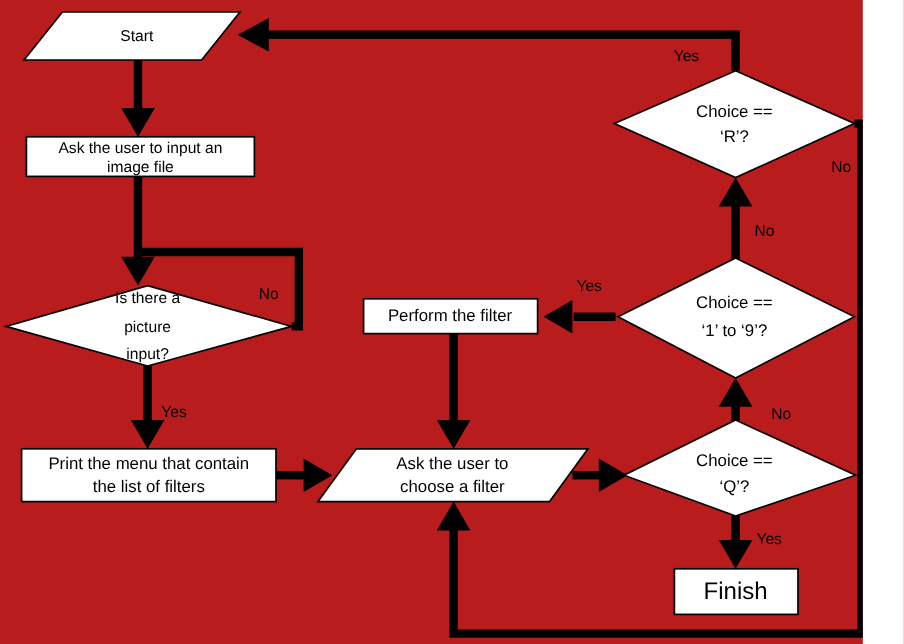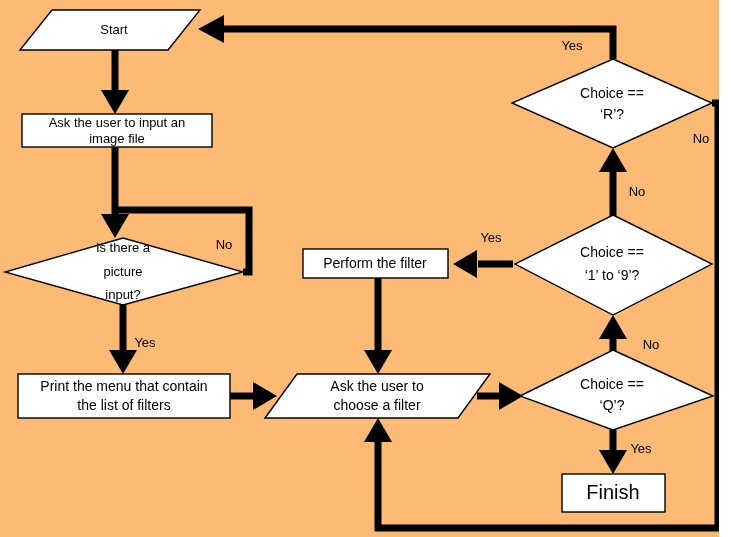--- a/index.html
+++ b/index.html
@@ -8,21 +8,21 @@
     padding: 0;
     background: #ffffff;
   }
   body {
     font-family: "Liberation Sans", sans-serif;
   }
   #flowchart-root {
     position: relative;
     width: 719px;
     height: 537px;
-    background: #fdba74;
+    background: #b91c1c;
     overflow: hidden;
   }
   svg#flow-svg {
     display: block;
     width: 753px;
     height: 537px;
   }
   .node-shape {
     fill: #ffffff;
     stroke: #000000;

